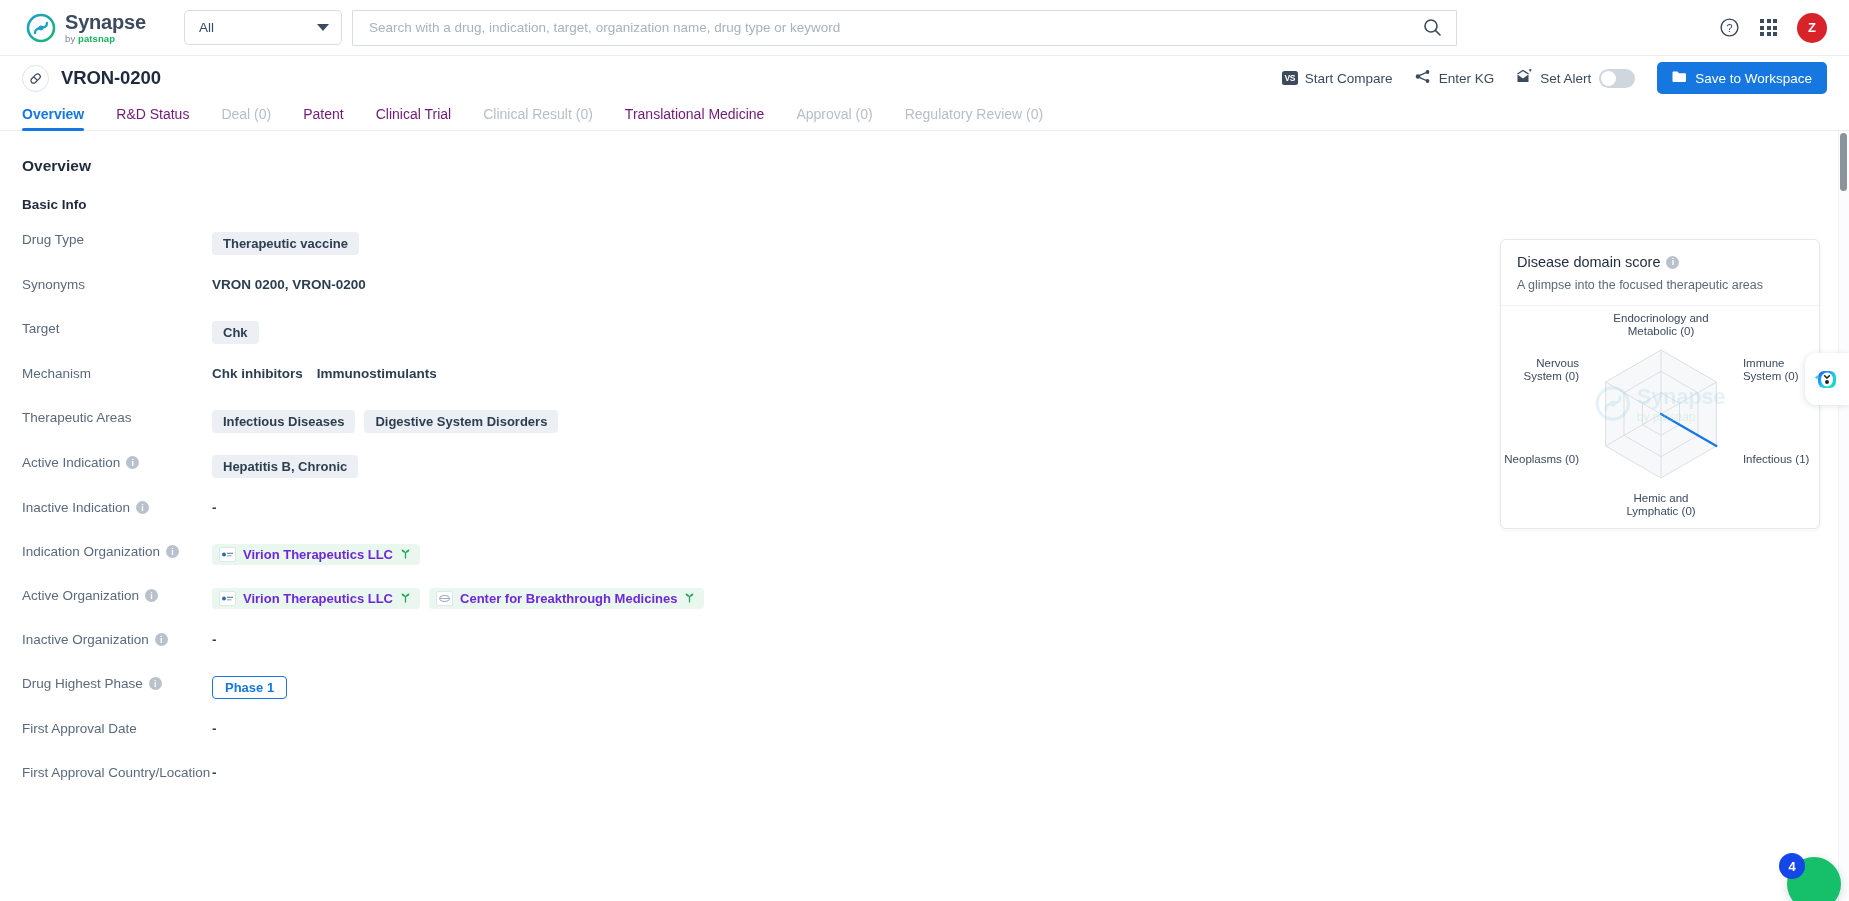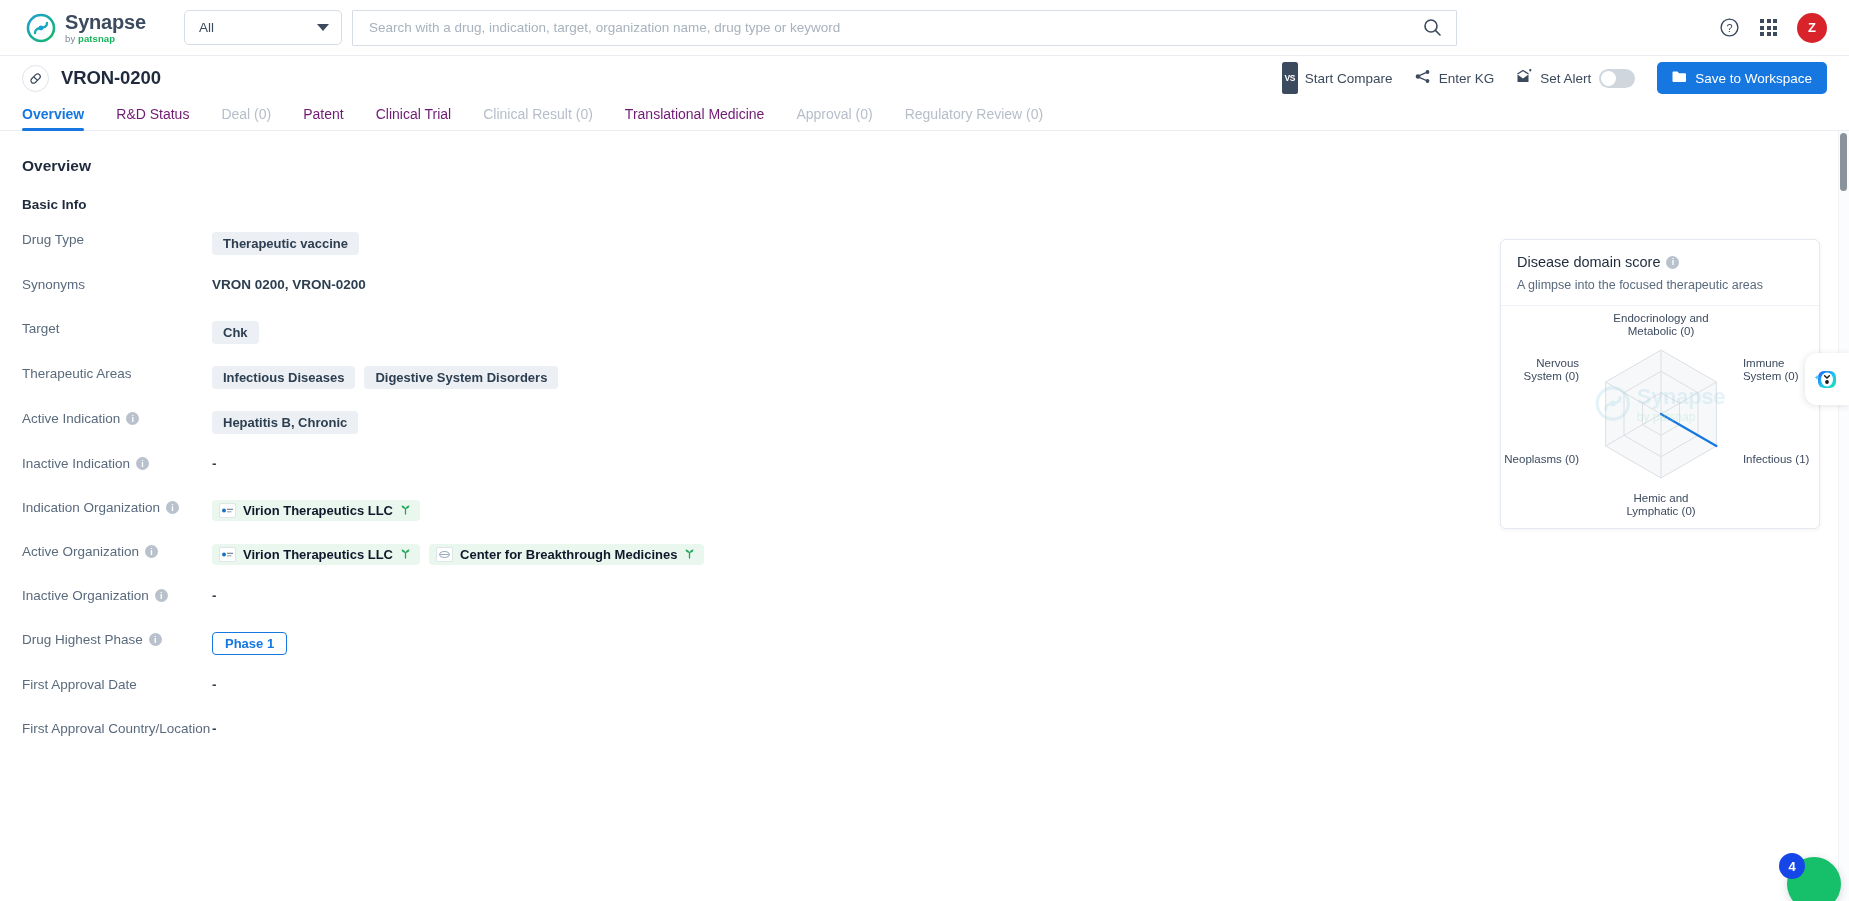--- a/index.html
+++ b/index.html
@@ -78,21 +78,21 @@
     width: 27px; height: 27px; border-radius: 50%;
     border: 1px solid #dde3ea;
     display: flex; align-items: center; justify-content: center;
     flex: none; background: #fff;
   }
   .drug-title { font-size: 18.5px; font-weight: bold; color: #1f2b3d; margin-left: 12px; letter-spacing: -.1px; }
 
   .drug-actions { margin-left: auto; display: flex; align-items: center; gap: 22px; }
   .act { display: flex; align-items: center; gap: 7px; font-size: 13.5px; color: #3c4a5e; cursor: pointer; white-space: nowrap; }
   .vs-icon {
-    width: 16px; height: 32px; border-radius: 2.5px; background: #3c4a5e; color: #fff;
+    width: 16px; height: 14px; border-radius: 2.5px; background: #3c4a5e; color: #fff;
     font-size: 8.5px; font-weight: bold; display: flex; align-items: center; justify-content: center; letter-spacing: -.3px;
   }
   .toggle {
     width: 36px; height: 19px; border-radius: 10px; background: #cfd6de;
     position: relative; cursor: pointer; flex: none; margin-left: 1px;
   }
   .toggle::after {
     content: ""; position: absolute; top: 2px; left: 2px;
     width: 15px; height: 15px; border-radius: 50%; background: #fff;
   }
@@ -148,21 +148,21 @@
     cursor: pointer; white-space: nowrap;
   }
   .plain-multi { display: flex; gap: 14px; font-size: 13.5px; color: #2c3e50; }
   .plain-multi span { cursor: pointer; }
   .dash { color: #2c3e50; font-size: 13.5px; }
 
   .org-chip {
     background: #eaf7ee; border-radius: 4px;
     padding: 3px 9px 3px 7px;
     display: flex; align-items: center; gap: 7px;
-    font-size: 13px; color: #0f172a; cursor: pointer; white-space: nowrap;
+    font-size: 13px; color: #6d28d9; cursor: pointer; white-space: nowrap;
   }
   .org-logo {
     width: 17px; height: 15px; border-radius: 2px; background: #fff;
     border: 1px solid #dfe6ea; display: flex; align-items: center; justify-content: center; flex: none;
   }
   .sprout { flex: none; }
 
   .phase-box {
     border: 1px solid #1677e0; border-radius: 4px;
     padding: 3px 12px; font-size: 13px; color: #1677e0;
@@ -372,20 +372,29 @@
       <div class="row-value">VRON 0200,  VRON-0200</div>
     </div>
 
     <div class="row">
       <div class="row-label">Target</div>
       <div class="row-value">
         <span class="chip">Chk</span>
       </div>
     </div>
 
+    <div class="row">
+      <div class="row-label">Mechanism</div>
+      <div class="row-value">
+        <div class="plain-multi">
+          <span>Chk inhibitors</span>
+          <span>Immunostimulants</span>
+        </div>
+      </div>
+    </div>
 
     <div class="row">
       <div class="row-label">Therapeutic Areas</div>
       <div class="row-value">
         <span class="chip">Infectious Diseases</span>
         <span class="chip">Digestive System Disorders</span>
       </div>
     </div>
 
     <div class="row">

